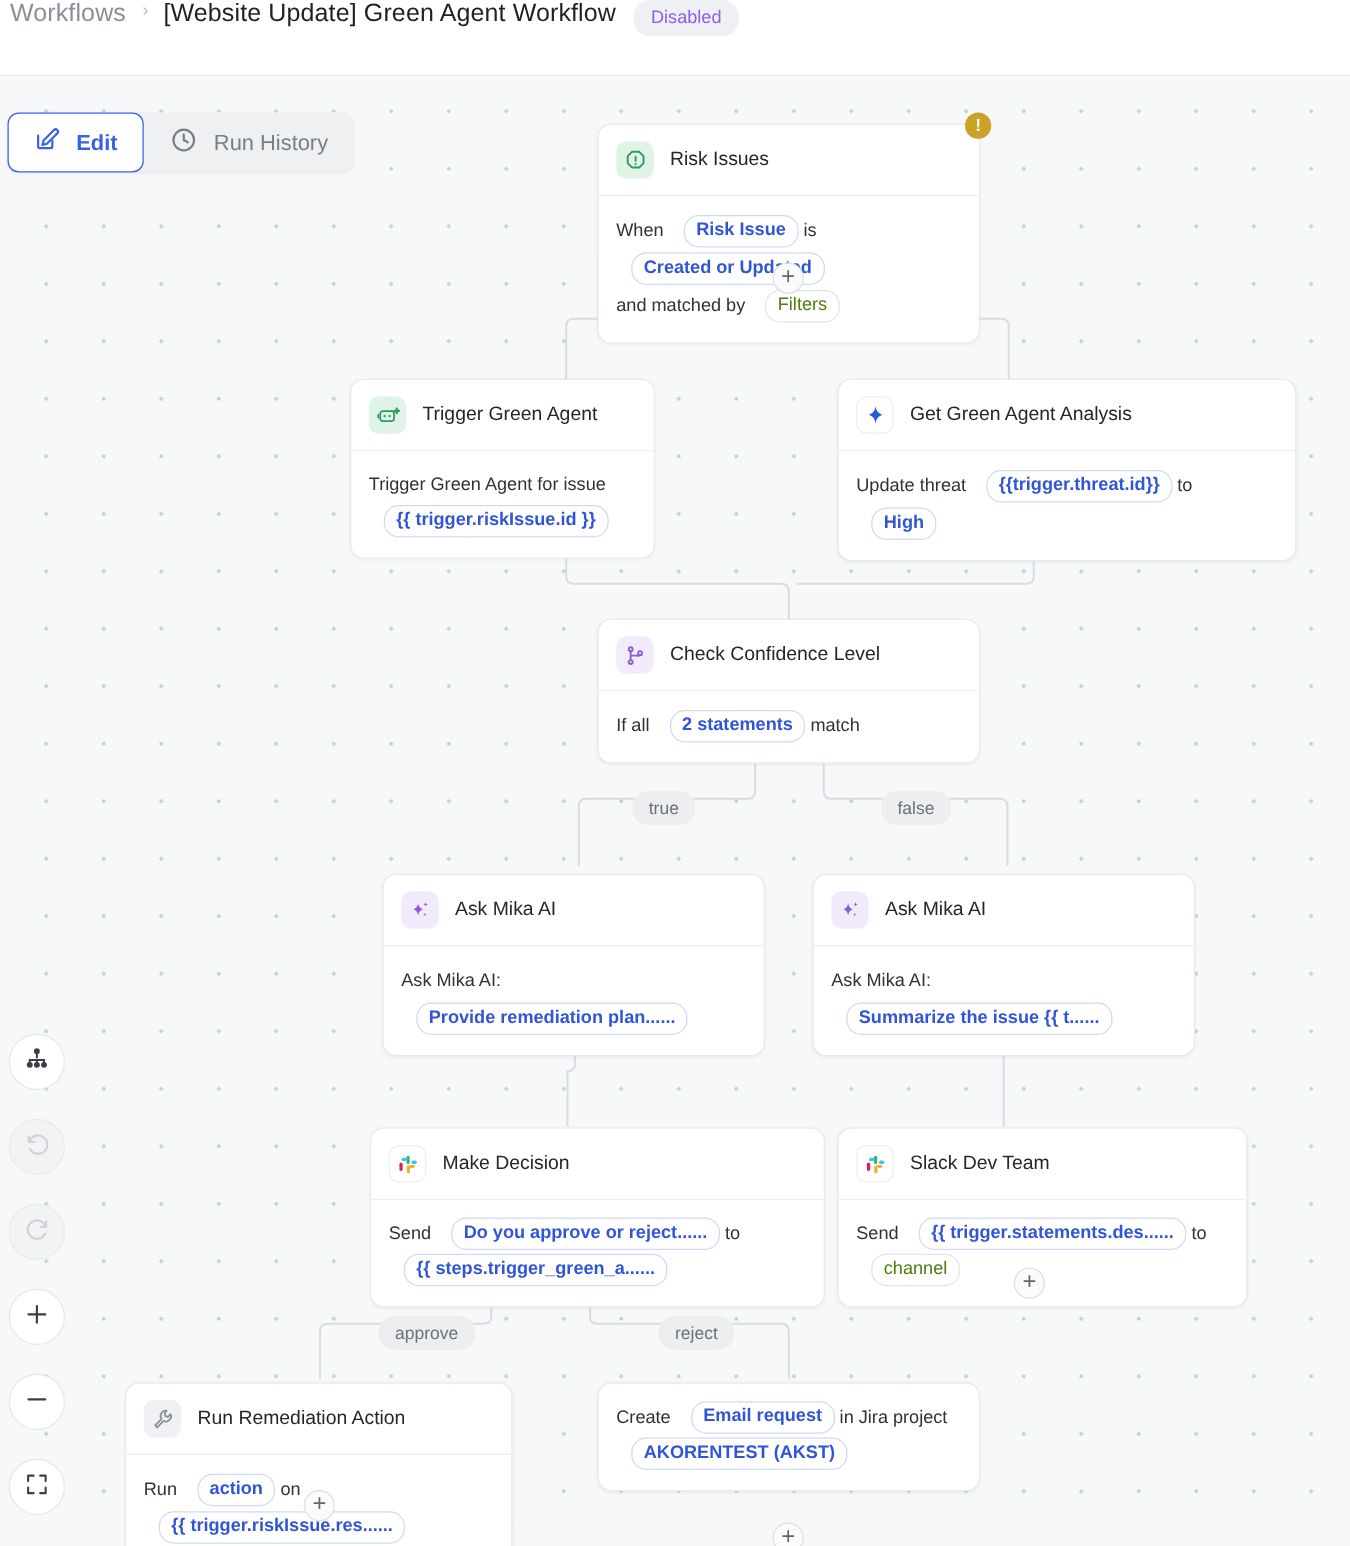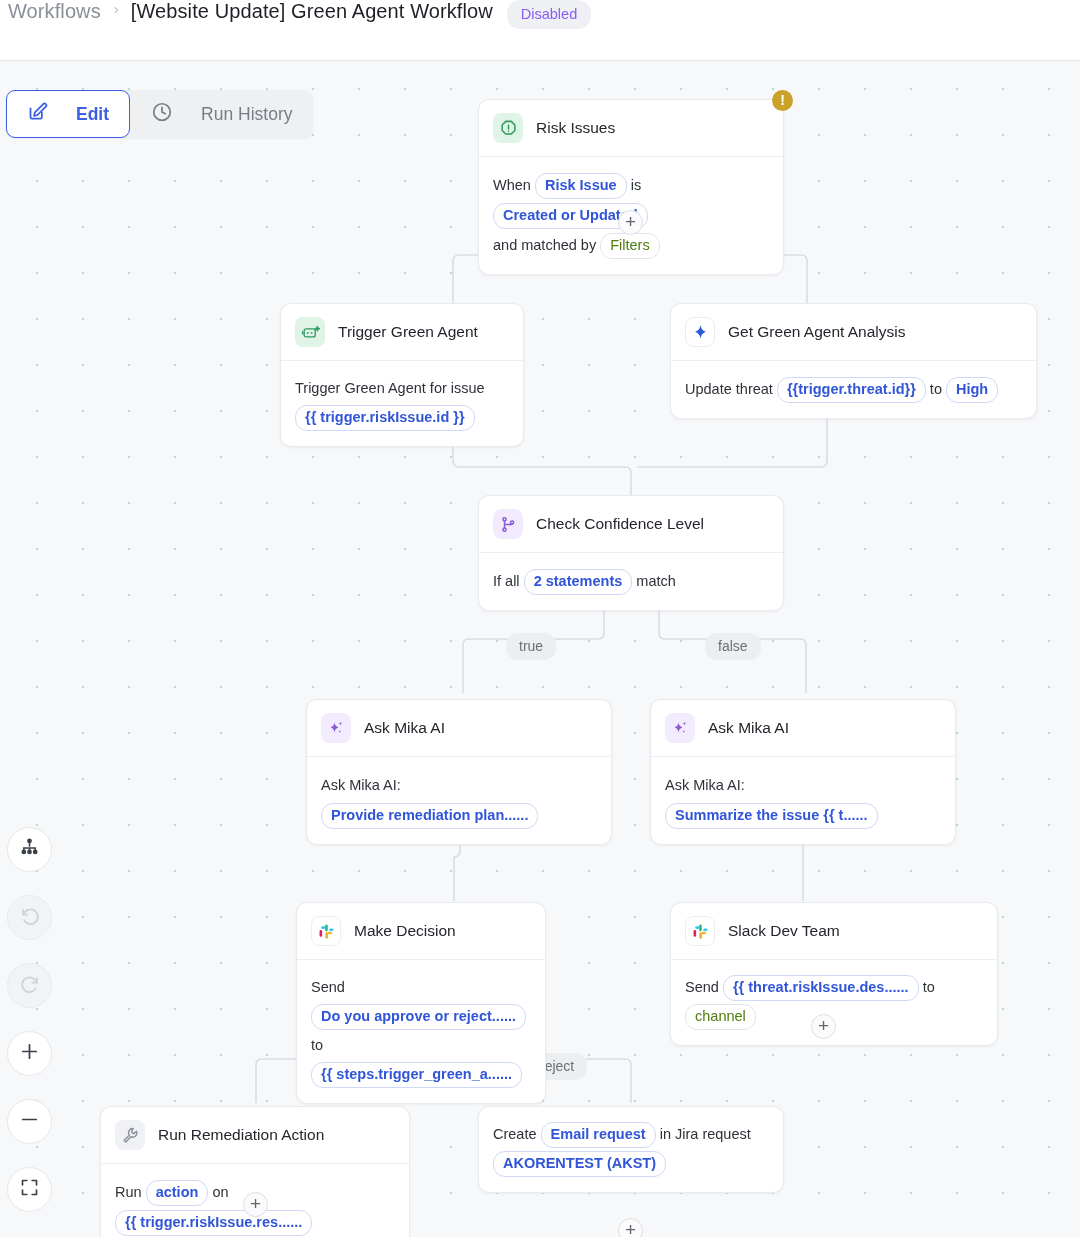--- a/index.html
+++ b/index.html
@@ -42,21 +42,21 @@
     overflow: hidden;
   }
 
   
   .tabs {
     position: absolute; left: 6px; top: 29px;
     display: flex; background: #eff0f2; border-radius: 9px; padding: 0;
     box-shadow: 0 1px 2px rgba(20,25,35,.05);
   }
   .tab {
-    display: flex; align-items: center; gap: 28px;
+    display: flex; align-items: center; gap: 13px;
     height: 48px; padding: 0 20px; border-radius: 9px;
     font-size: 17.5px; color: #787e88; cursor: pointer;
     background: transparent; border: 1.6px solid transparent;
   }
   .tab.active {
     background: #ffffff; color: #3b60e4; border-color: #3b60e4;
     font-weight: bold;
   }
 
   
@@ -85,21 +85,21 @@
     flex: 0 0 30px;
   }
   .ico-green { background: #dff4e6; }
   .ico-purple { background: #f2ebfd; }
   .ico-white { background: #ffffff; border: 1px solid #eceef1; }
   .ico-gray { background: #f0f1f4; }
 
   
   .chip {
     display: inline-block; border-radius: 12px; padding: 4px 9px 5px;
-    font-size: 14.5px; line-height: 1; vertical-align: middle;
+    font-size: 14.5px; line-height: 1; vertical-align: middle; margin-left: 12px;
   }
   .chip-blue {
     color: #3055d8; border: 1px solid #cfd9f7; background: #ffffff;
     font-weight: bold;
   }
   .chip-gray {
     color: #4d7c0f; border: 1px solid #e2e4e9; background: #ffffff;
   }
 
   
@@ -315,21 +315,21 @@
         </svg>
       </span>
       <span class="node-title">Ask Mika AI</span>
     </div>
     <div class="node-body">
       <span>Ask Mika AI:</span>
       <span class="chip chip-blue">Summarize the issue {{ t......</span>
     </div>
   </div>
 
-  <div class="node" style="left:296px; top:841px; width:250px;">
+  <div class="node" style="left:296px; top:841px; width:364px;">
     <div class="node-head">
       <span class="ico ico-white">
         <svg width="19" height="19" viewBox="0 0 24 24">
           <rect x="3.2" y="10.2" width="3.3" height="8.4" rx="1.65" fill="#e01e5a"></rect>
           <rect x="8.1" y="15.3" width="8.4" height="3.3" rx="1.65" fill="#ecb22e" transform="rotate(-90 12.3 17)"></rect>
           <rect x="10.3" y="3.3" width="3.3" height="8.4" rx="1.65" fill="#2eb67d"></rect>
           <rect x="15.4" y="8.2" width="5.4" height="3.3" rx="1.65" fill="#36c5f0"></rect>
           <rect x="5.3" y="5.4" width="5.4" height="3.3" rx="1.65" fill="#36c5f0"></rect>
           <rect x="13.4" y="12.3" width="5.4" height="3.3" rx="1.65" fill="#ecb22e"></rect>
         </svg>
@@ -353,21 +353,21 @@
           <rect x="10.3" y="3.3" width="3.3" height="8.4" rx="1.65" fill="#2eb67d"></rect>
           <rect x="15.4" y="8.2" width="5.4" height="3.3" rx="1.65" fill="#36c5f0"></rect>
           <rect x="5.3" y="5.4" width="5.4" height="3.3" rx="1.65" fill="#36c5f0"></rect>
           <rect x="13.4" y="12.3" width="5.4" height="3.3" rx="1.65" fill="#ecb22e"></rect>
         </svg>
       </span>
       <span class="node-title">Slack Dev Team</span>
     </div>
     <div class="node-body tight">
       <span>Send</span>
-      <span class="chip chip-blue">{{ threat.riskIssue.des......</span>
+      <span class="chip chip-blue">{{ trigger.statements.des......</span>
       <span>to</span><br>
       <span class="chip chip-gray">channel</span>
     </div>
   </div>
   <div class="plus" style="left:811px; top:953px;">+</div>
 
   <div class="node" style="left:100px; top:1045px; width:310px;">
     <div class="node-head">
       <span class="ico ico-gray">
         <svg width="19" height="19" viewBox="0 0 24 24" fill="none" stroke="#8b9099" stroke-width="1.8" stroke-linecap="round" stroke-linejoin="round">
@@ -382,21 +382,21 @@
       <span>on</span>
       <span class="chip chip-blue">{{ trigger.riskIssue.res......</span>
     </div>
   </div>
   <div class="plus" style="left:243px; top:1131px;">+</div>
 
   <div class="node" style="left:478px; top:1045px; width:306px;">
     <div class="node-body tight">
       <span>Create</span>
       <span class="chip chip-blue">Email request</span>
-      <span>in Jira request</span><br>
+      <span>in Jira project</span><br>
       <span class="chip chip-blue">AKORENTEST (AKST)</span>
     </div>
   </div>
   <div class="plus" style="left:618px; top:1157px;">+</div>
 
   <div class="rail">
     <div class="rail-btn">
       <span>
         <svg width="21" height="21" viewBox="0 0 24 24" fill="none" stroke="#3a3f48" stroke-width="1.8" stroke-linecap="round">
           <circle cx="12" cy="4.5" r="1.8" fill="#3a3f48"></circle>

